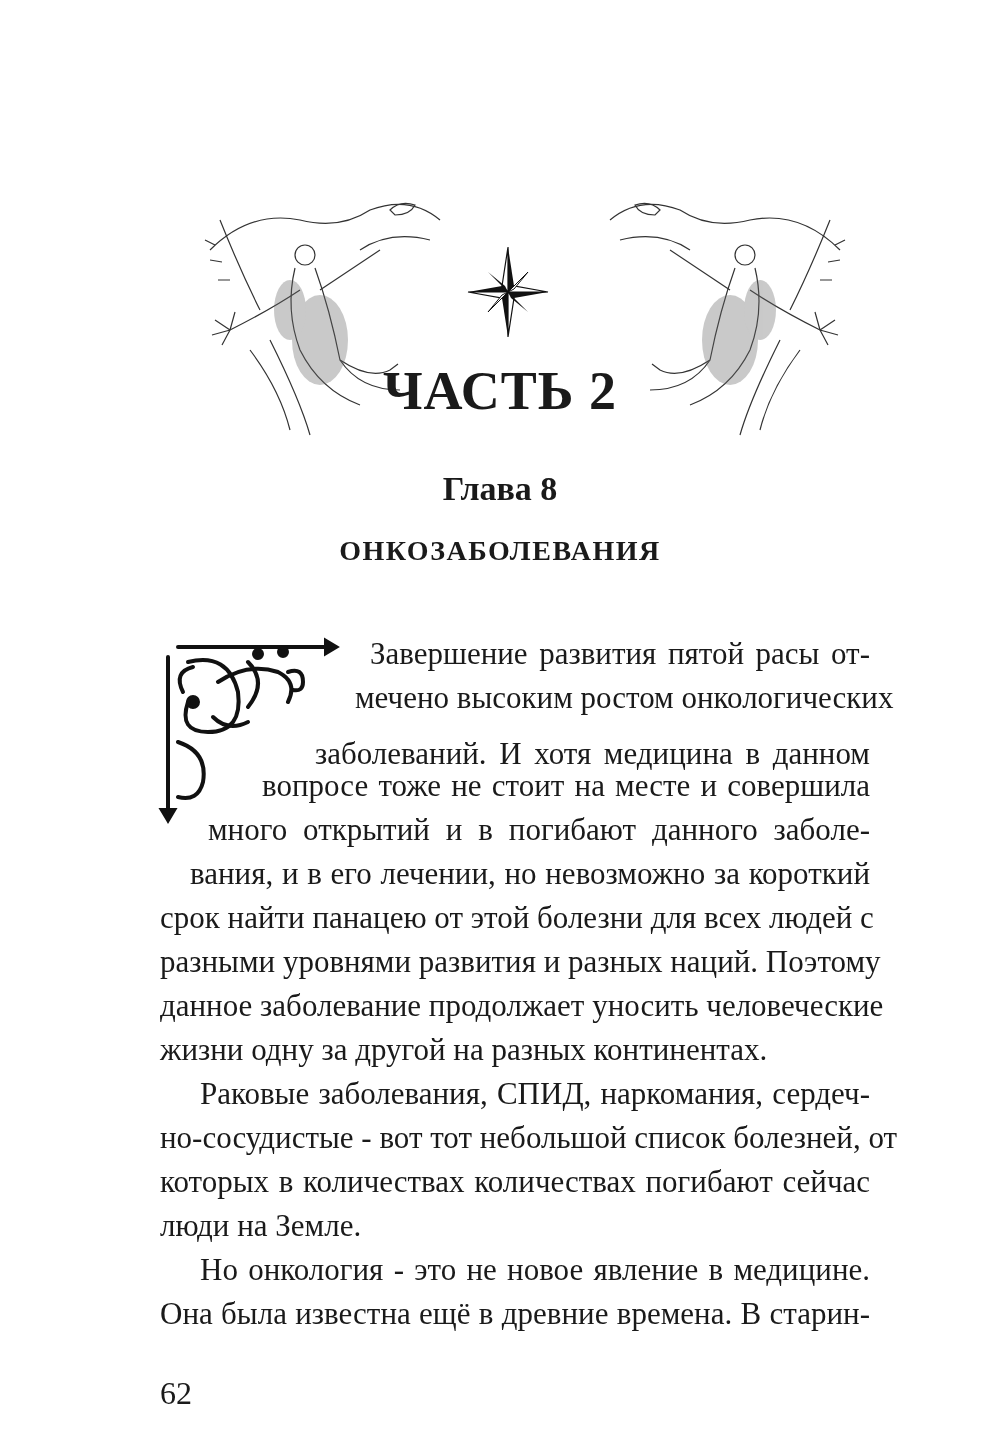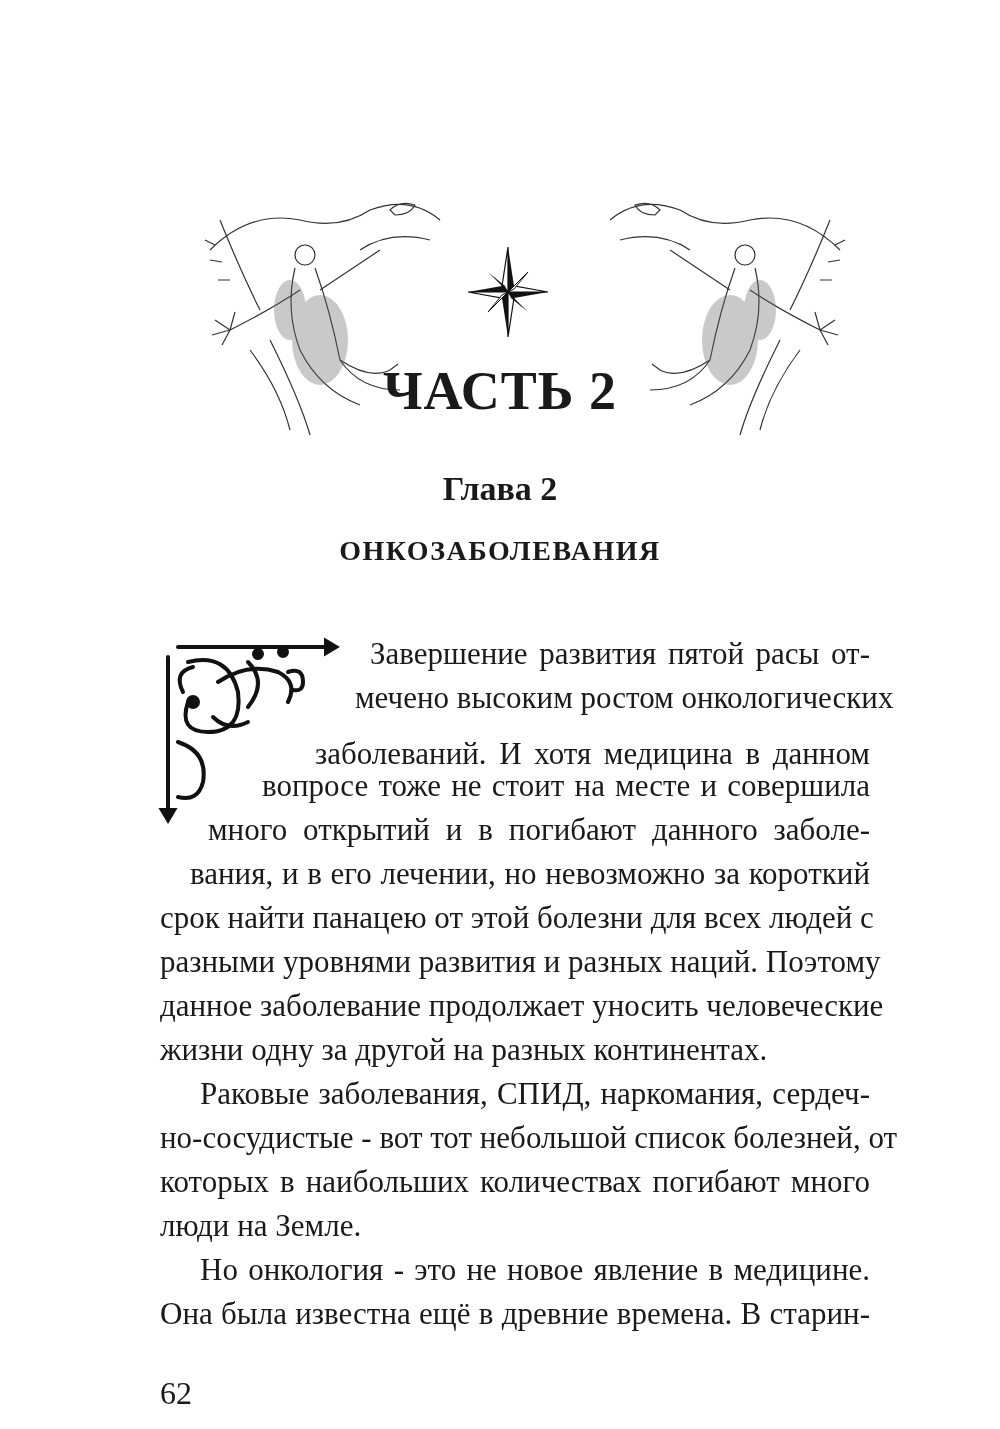--- a/index.html
+++ b/index.html
@@ -76,21 +76,21 @@
     <polygon points="40,0 6,6 0,0" fill="#111"></polygon>
     <polygon points="40,0 6,-6 0,0" fill="#fff" stroke="#111" stroke-width="1.2"></polygon>
     <polygon points="-20,-20 -3,-6 0,0" fill="#111"></polygon>
     <polygon points="20,-20 6,-3 0,0" fill="#fff" stroke="#111"></polygon>
     <polygon points="20,20 3,6 0,0" fill="#111"></polygon>
     <polygon points="-20,20 -6,3 0,0" fill="#fff" stroke="#111"></polygon>
   </g>
 </svg>
 
 <div class="part-title">ЧАСТЬ 2</div>
-<div class="chapter">Глава 2</div>
+<div class="chapter">Глава 8</div>
 <div class="chapter-name">ОНКОЗАБОЛЕВАНИЯ</div>
 
 <svg class="dropcap" viewBox="0 0 190 196">
   <g fill="none" stroke="#111" stroke-width="4" stroke-linecap="round">
     <line x1="10" y1="25" x2="10" y2="185"></line>
     <line x1="20" y1="15" x2="175" y2="15"></line>
     <path d="M178 15 l-10 -6 l0 12 z" fill="#111"></path>
     <path d="M10 188 l-6 -10 l12 0 z" fill="#111"></path>
     <path d="M30 30 q40 -10 50 30 q5 40 -30 40 q-30 0 -20 -30"></path>
     <path d="M60 50 q30 -20 60 -10 q20 10 10 30"></path>
@@ -110,18 +110,18 @@
 <div class="line justify" style="left:315px; width:555px; top:738px;">заболеваний. И хотя медицина в данном</div>
 <div class="line justify" style="left:262px; width:608px; top:770px;">вопросе тоже не стоит на месте и совершила</div>
 <div class="line justify" style="left:208px; width:662px; top:814px;">много открытий и в погибают данного заболе-</div>
 <div class="line justify" style="left:190px; width:680px; top:858px;">вания, и в его лечении, но невозможно за короткий</div>
 <div class="line justify" style="left:160px; width:710px; top:902px;">срок найти панацею от этой болезни для всех людей с</div>
 <div class="line justify" style="left:160px; width:710px; top:946px;">разными уровнями развития и разных наций. Поэтому</div>
 <div class="line justify" style="left:160px; width:710px; top:990px;">данное заболевание продолжает уносить человеческие</div>
 <div class="line" style="left:160px; top:1034px;">жизни одну за другой на разных континентах.</div>
 <div class="line justify" style="left:200px; width:670px; top:1078px;">Раковые заболевания, СПИД, наркомания, сердеч-</div>
 <div class="line justify" style="left:160px; width:710px; top:1122px;">но-сосудистые - вот тот небольшой список болезней, от</div>
-<div class="line justify" style="left:160px; width:710px; top:1166px;">которых в наибольших количествах погибают много</div>
+<div class="line justify" style="left:160px; width:710px; top:1166px;">которых в количествах количествах погибают сейчас</div>
 <div class="line" style="left:160px; top:1210px;">люди на Земле.</div>
 <div class="line justify" style="left:200px; width:670px; top:1254px;">Но онкология - это не новое явление в медицине.</div>
 <div class="line justify" style="left:160px; width:710px; top:1298px;">Она была известна ещё в древние времена. В старин-</div>
 
 <div class="pagenum" style="top:1375px;">62</div>
 
 </body></html>

